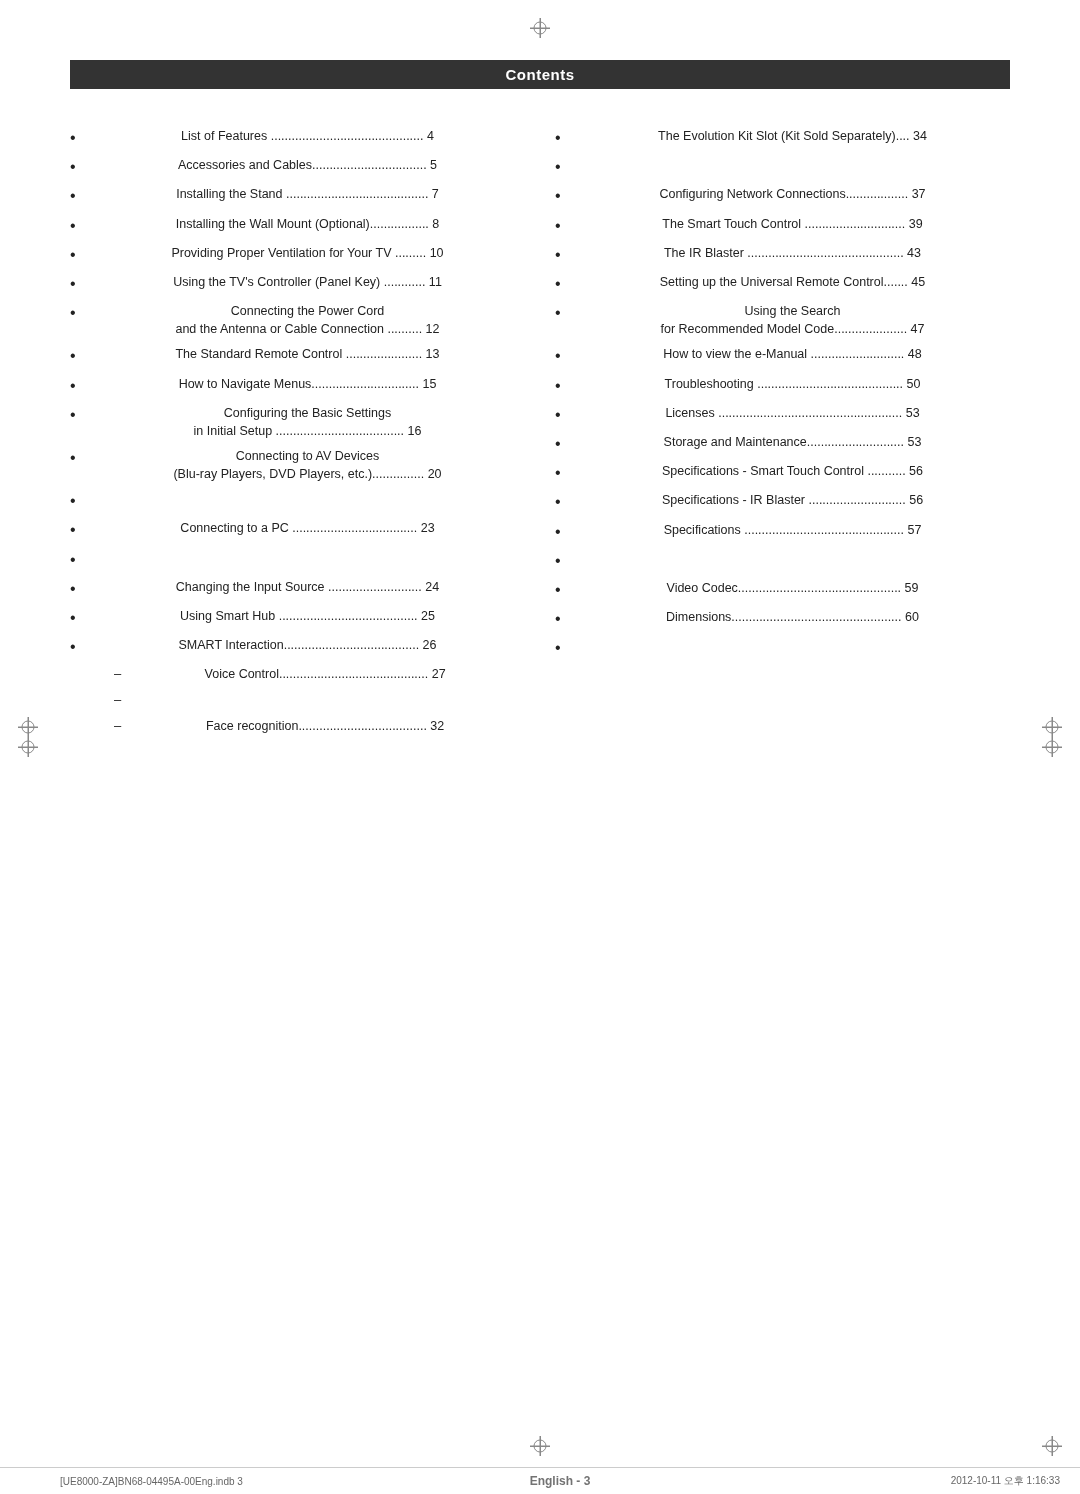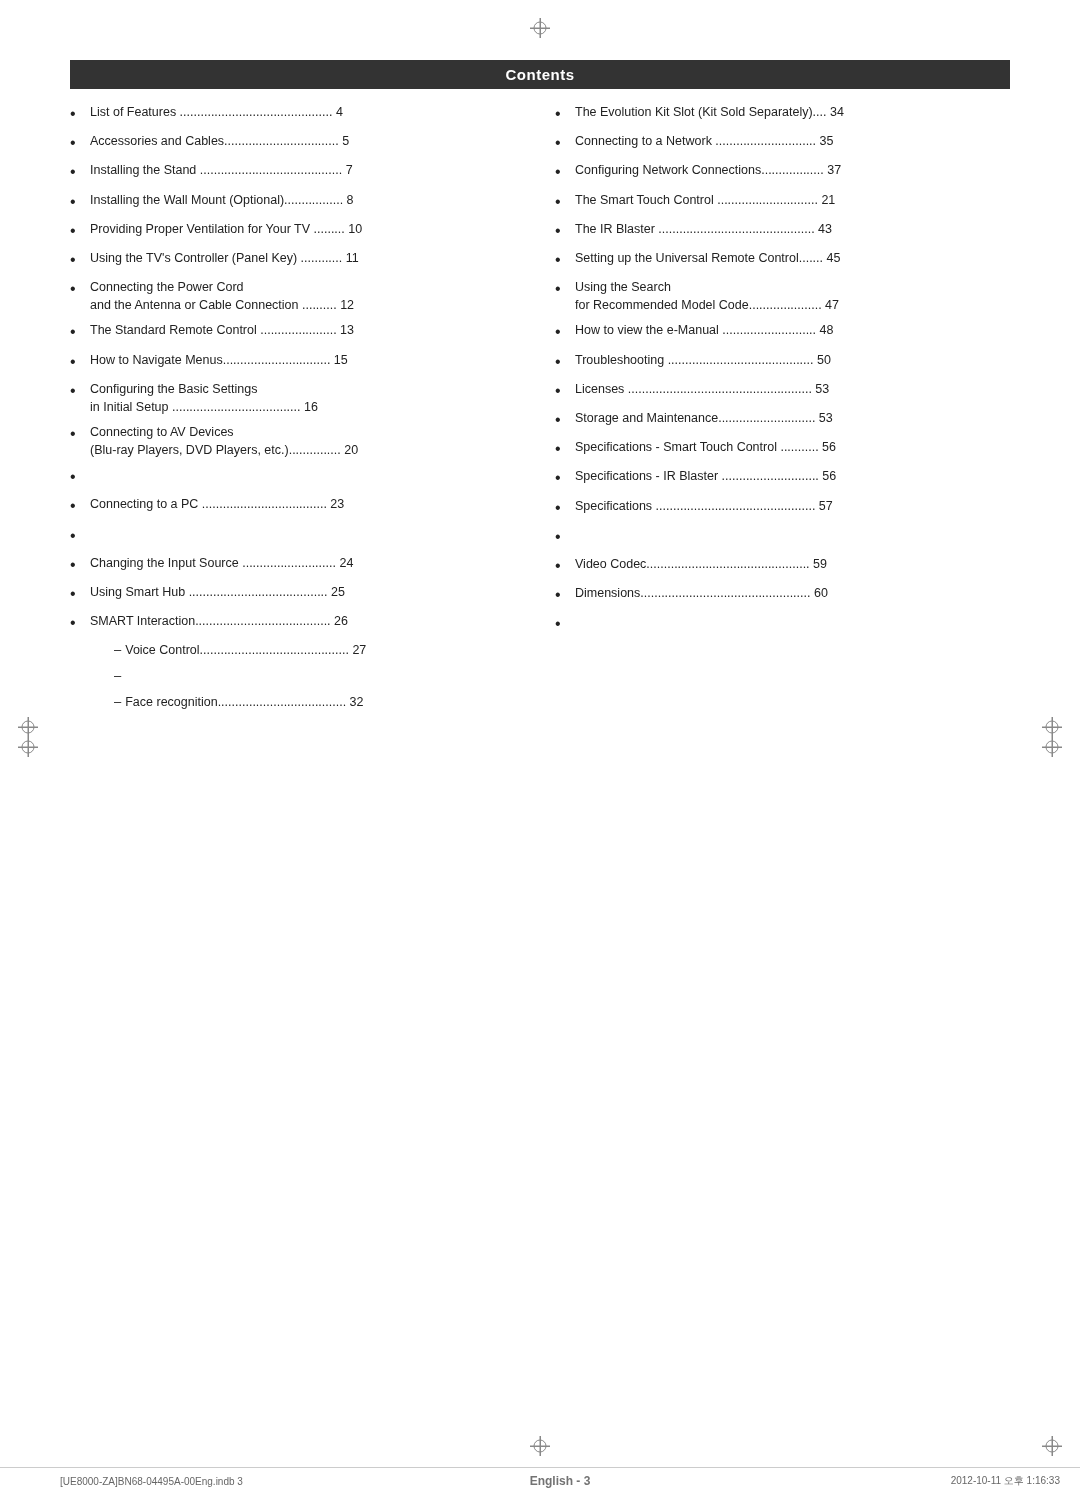--- a/index.html
+++ b/index.html
@@ -109,21 +109,21 @@
     }
 
     
     .contents-header {
       background: #333;
       color: #fff;
       text-align: center;
       font-size: 15px;
       font-weight: bold;
       padding: 6px 0;
-      margin-bottom: 14px;
+      margin-bottom: 38px;
       letter-spacing: 0.5px;
     }
 
     
     .toc-columns {
       display: flex;
       gap: 30px;
     }
 
     .toc-col {
@@ -149,20 +149,21 @@
       min-width: 16px;
       margin-right: 4px;
       padding-left: 22px;
       color: #222;
     }
 
     .toc-text {
       flex: 1;
       font-size: 12.5px;
       color: #222;
+      text-align: center;
     }
 
     .toc-indent {
       padding-left: 22px;
     }
 
     
     .bottom-bar {
       position: absolute;
       bottom: 0;
@@ -387,31 +388,30 @@
 
       <div class="toc-col">
 
         <div class="toc-item">
           <span class="bullet">•</span>
           <span class="toc-text">The Evolution Kit Slot (Kit Sold Separately).... 34</span>
         </div>
 
         <div class="toc-item">
           <span class="bullet">•</span>
-          <span class="toc-text">Connecting to a Network ............................. 35</span>
         </div>
 
         <div class="toc-item">
           <span class="bullet">•</span>
           <span class="toc-text">Configuring Network Connections.................. 37</span>
         </div>
 
         <div class="toc-item">
           <span class="bullet">•</span>
-          <span class="toc-text">The Smart Touch Control ............................. 21</span>
+          <span class="toc-text">The Smart Touch Control ............................. 39</span>
         </div>
 
         <div class="toc-item">
           <span class="bullet">•</span>
           <span class="toc-text">The IR Blaster ............................................. 43</span>
         </div>
 
         <div class="toc-item">
           <span class="bullet">•</span>
           <span class="toc-text">Setting up the Universal Remote Control....... 45</span>

